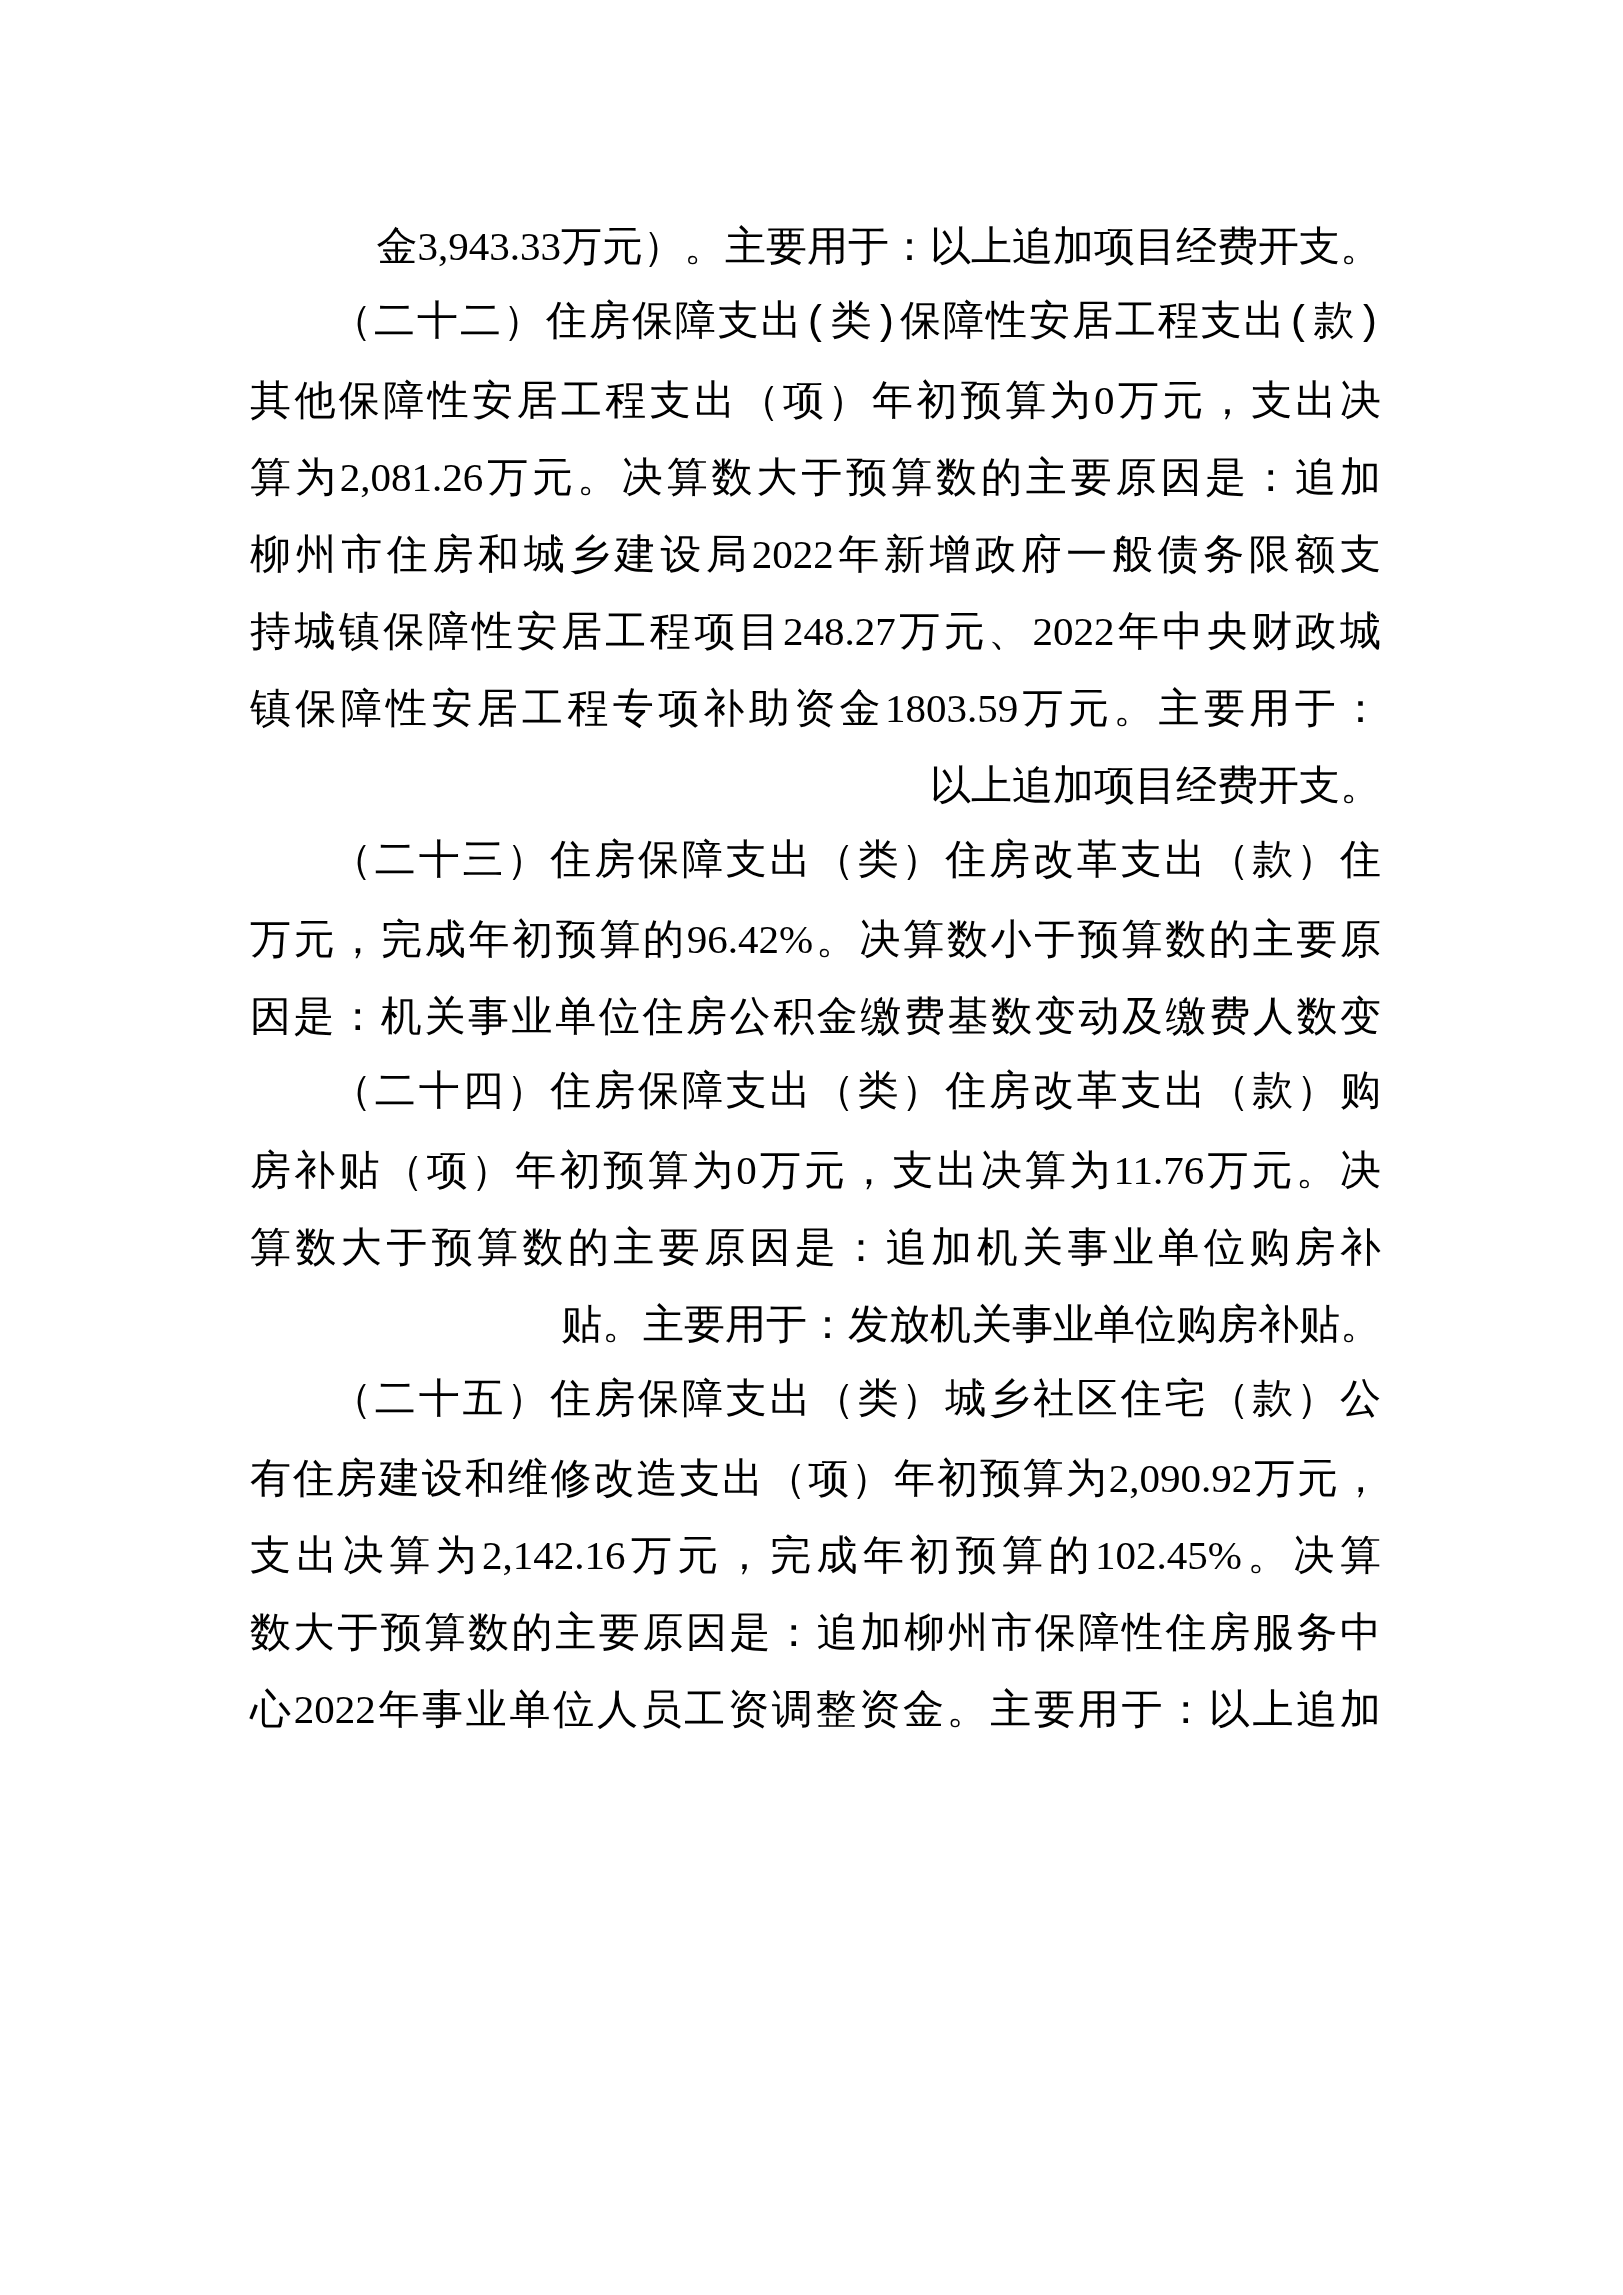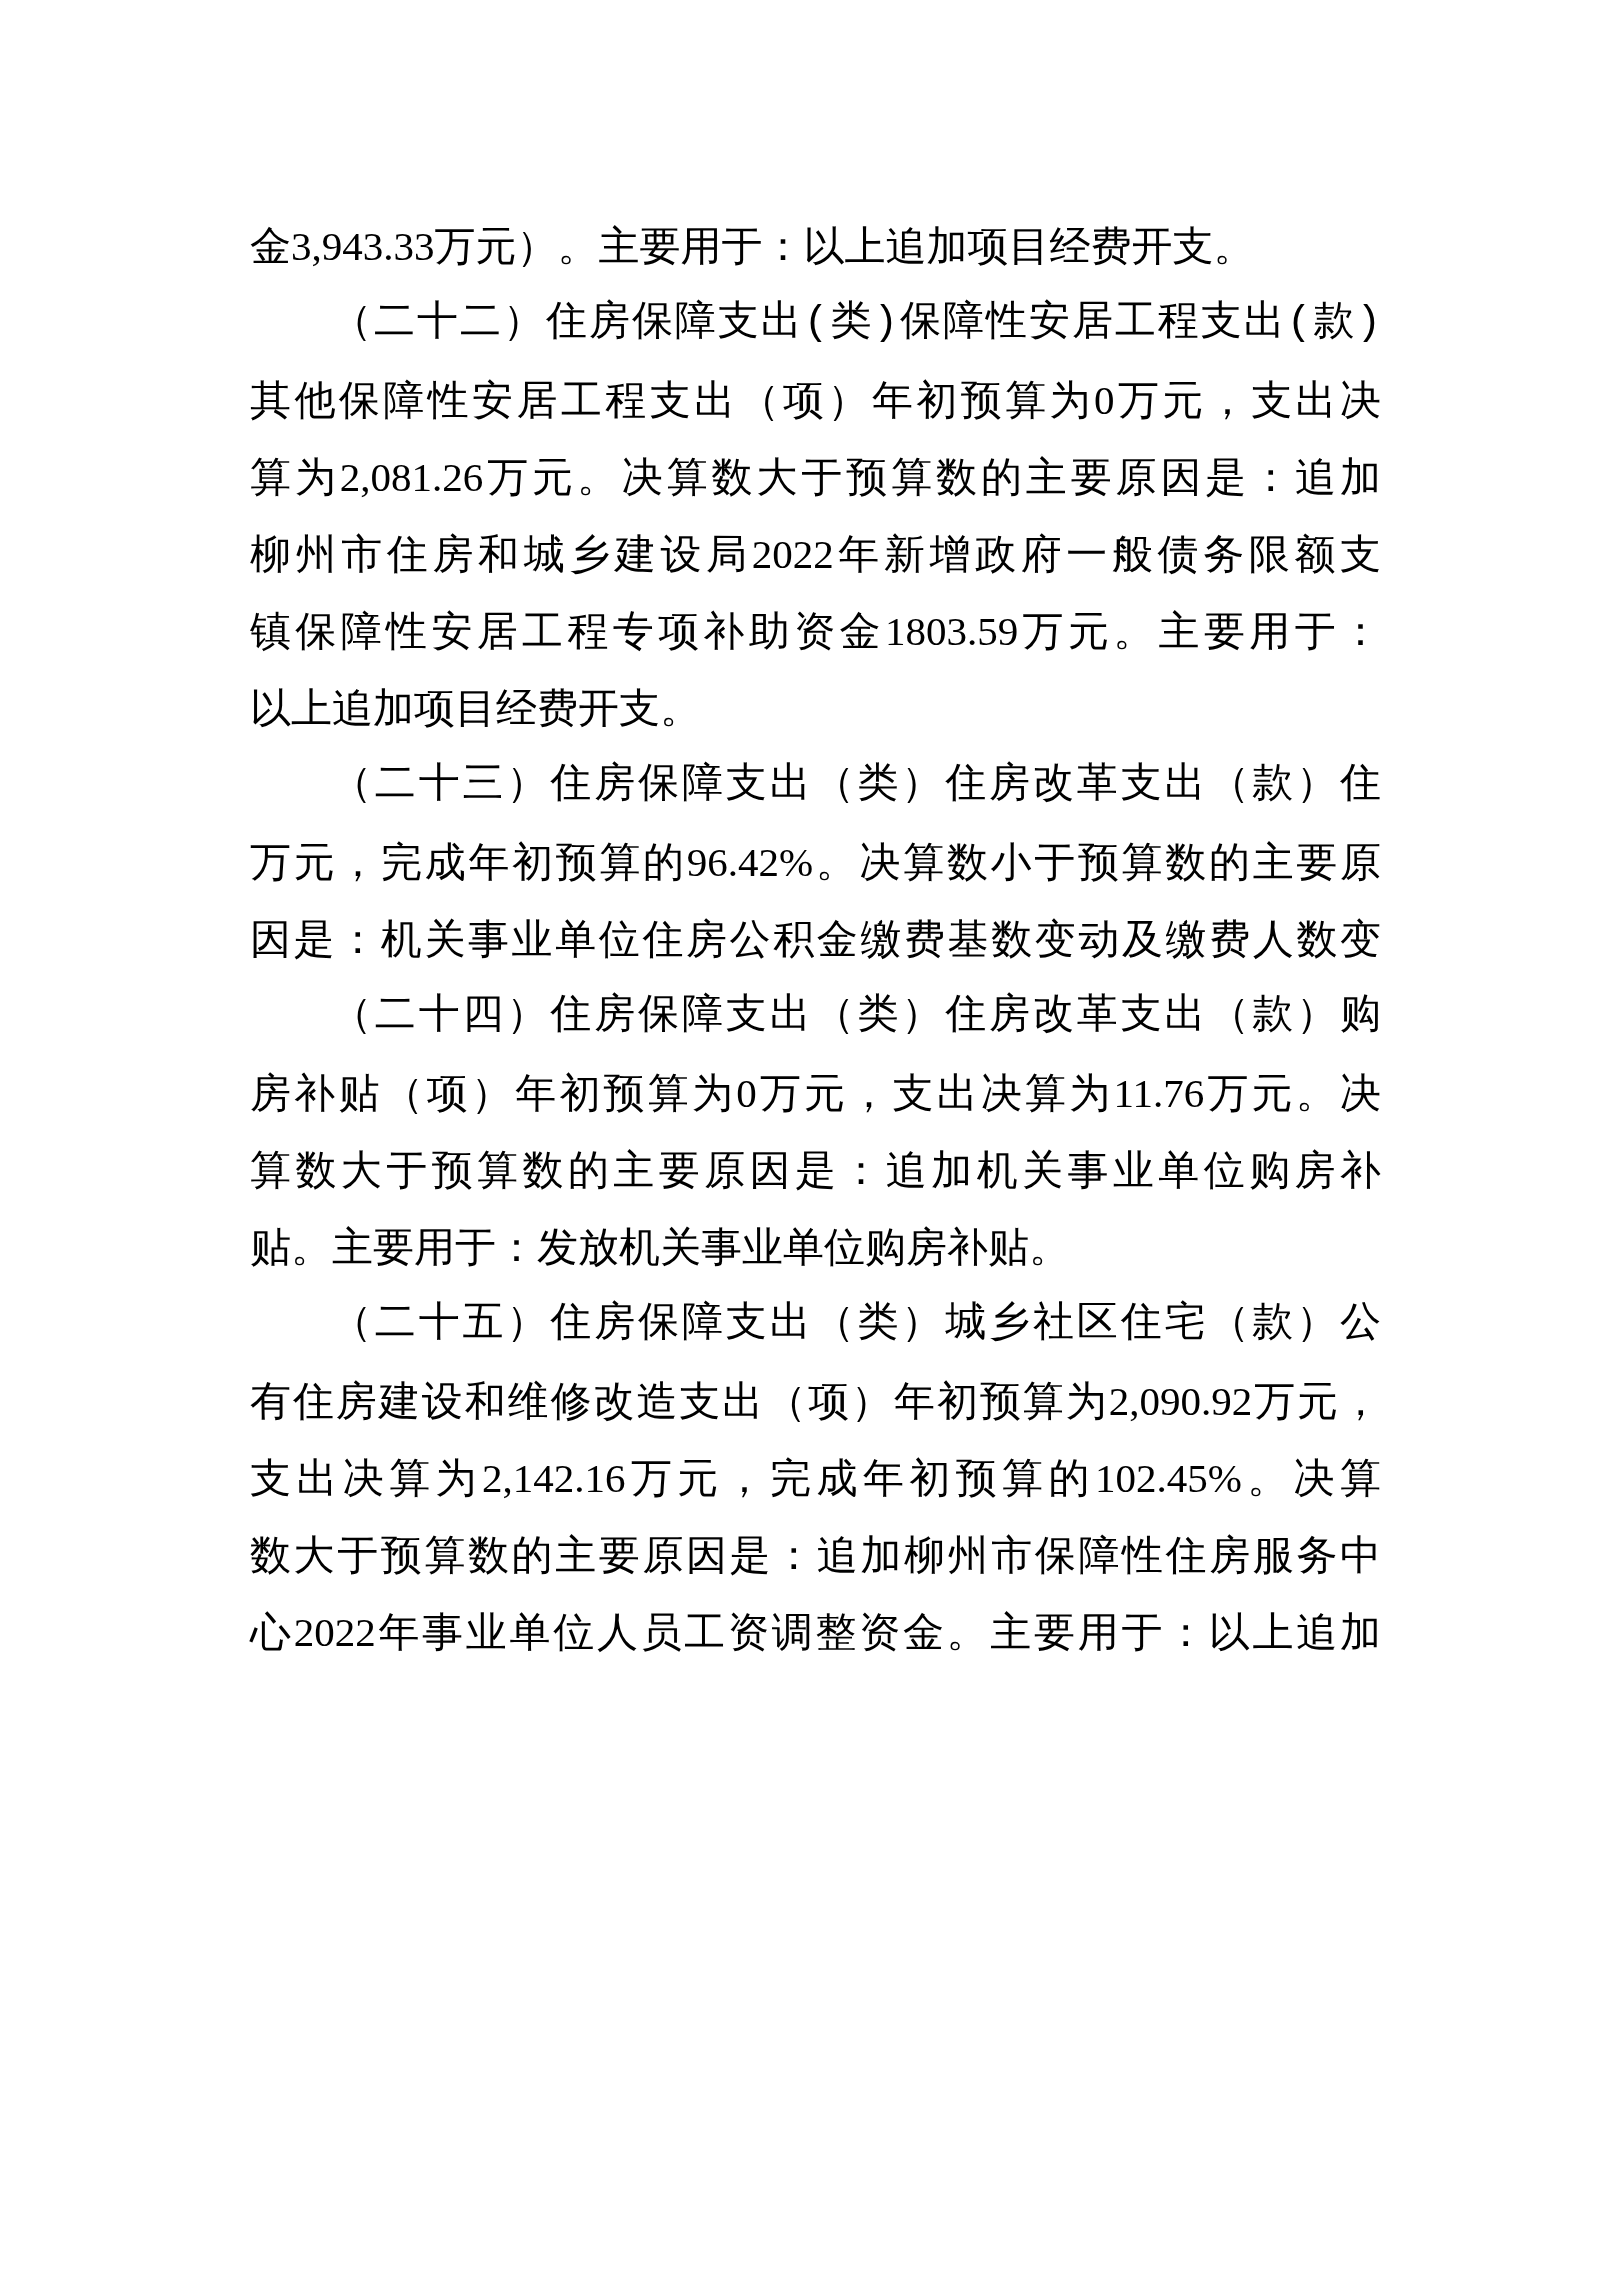--- a/index.html
+++ b/index.html
@@ -20,21 +20,21 @@
     position: absolute;
     left: 250px;
     top: 208px;
     width: 1131px;
   }
   .line {
     height: 77px;
     line-height: 77px;
     font-size: 41px;
     letter-spacing: 0;
-    text-align: left;
+    text-align: right;
     color: #000000;
   }
   
   .line.fill {
     text-align: justify;
     text-align-last: justify;
     text-justify: inter-character;
   }
   
   .line.indent {
@@ -45,20 +45,21 @@
 </head>
 <body>
 
 <div class="page">
   <div class="text-block" id="text-block">
       <div class="line">金3,943.33万元）。主要用于：以上追加项目经费开支。</div>
       <div class="line indent fill">（二十二）住房保障支出(类)保障性安居工程支出(款)</div>
       <div class="line fill">其他保障性安居工程支出（项）年初预算为0万元，支出决</div>
       <div class="line fill">算为2,081.26万元。决算数大于预算数的主要原因是：追加</div>
       <div class="line fill">柳州市住房和城乡建设局2022年新增政府一般债务限额支</div>
+      <div class="line fill">持城镇保障性安居工程项目248.27万元、2022年中央财政城</div>
       <div class="line fill">镇保障性安居工程专项补助资金1803.59万元。主要用于：</div>
       <div class="line">以上追加项目经费开支。</div>
       <div class="line indent fill">（二十三）住房保障支出（类）住房改革支出（款）住</div>
       <div class="line fill">万元，完成年初预算的96.42%。决算数小于预算数的主要原</div>
       <div class="line fill">因是：机关事业单位住房公积金缴费基数变动及缴费人数变</div>
       <div class="line indent fill">（二十四）住房保障支出（类）住房改革支出（款）购</div>
       <div class="line fill">房补贴（项）年初预算为0万元，支出决算为11.76万元。决</div>
       <div class="line fill">算数大于预算数的主要原因是：追加机关事业单位购房补</div>
       <div class="line">贴。主要用于：发放机关事业单位购房补贴。</div>
       <div class="line indent fill">（二十五）住房保障支出（类）城乡社区住宅（款）公</div>

